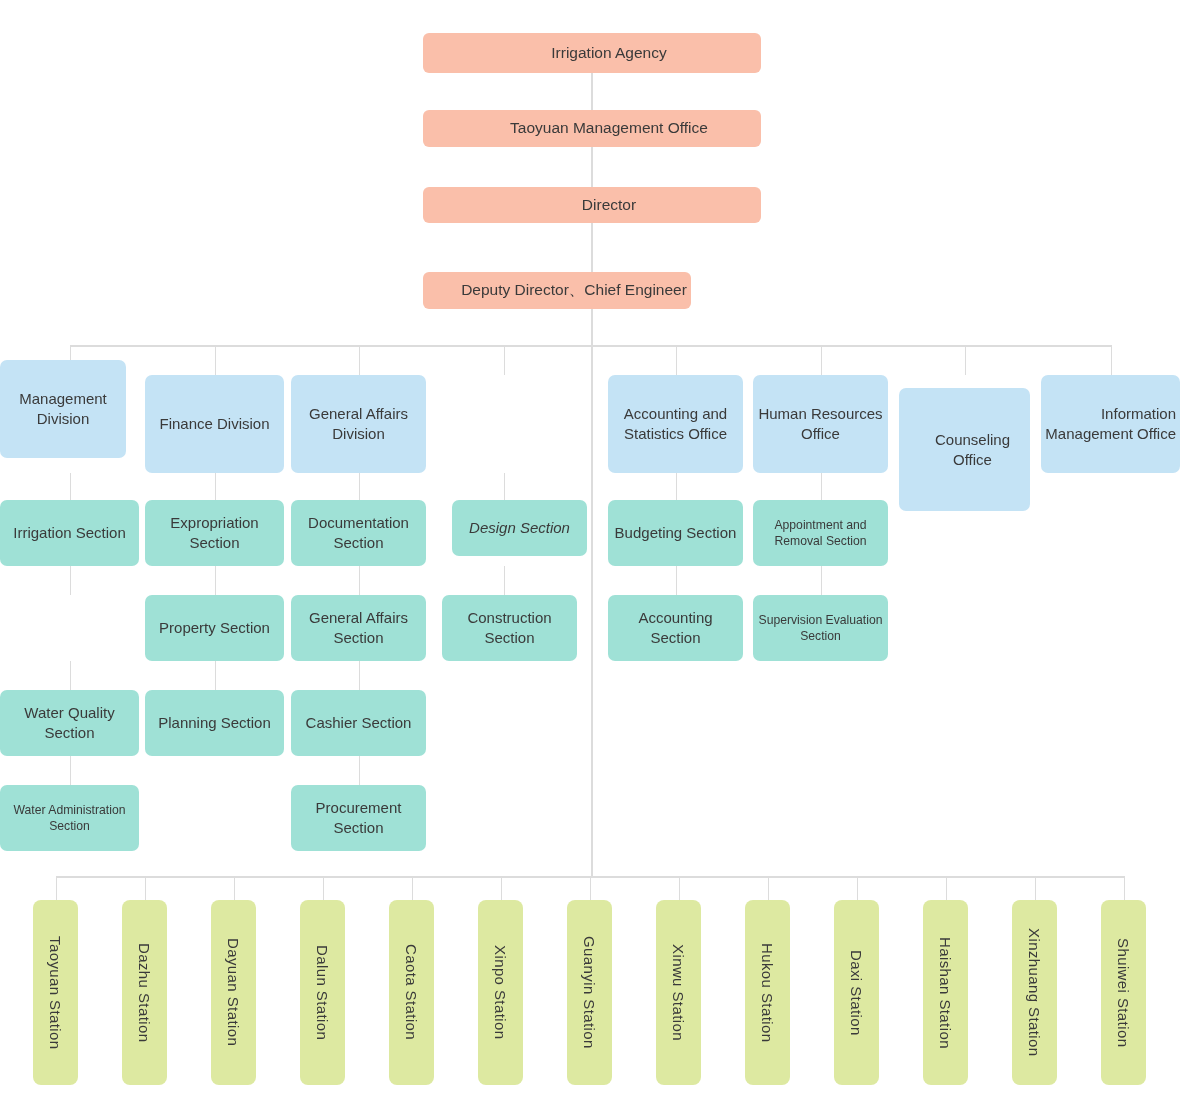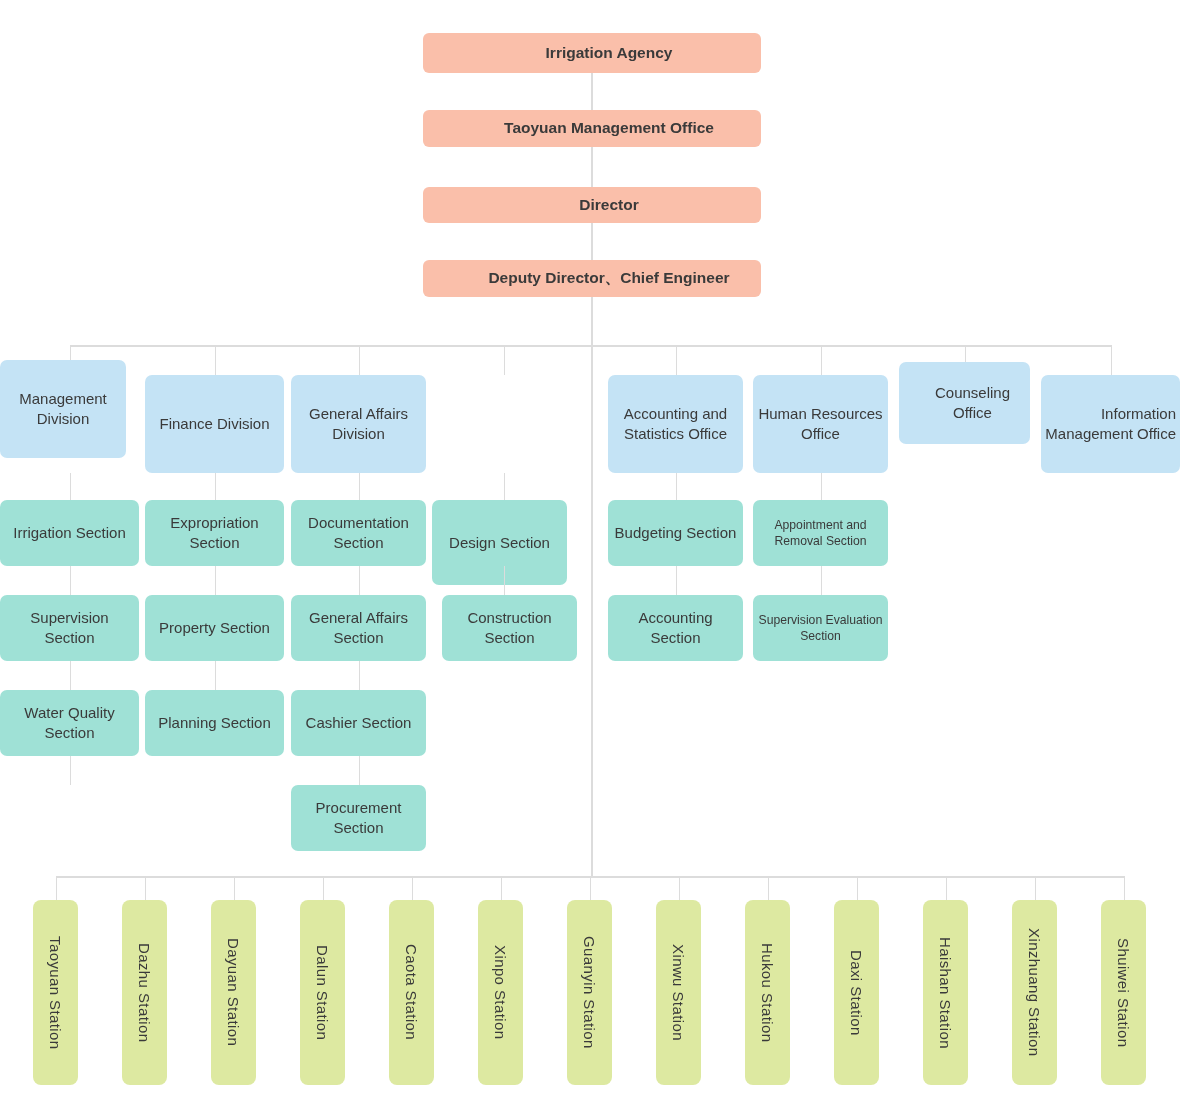--- a/index.html
+++ b/index.html
@@ -38,21 +38,21 @@
     justify-content: center;
     text-align: center;
     line-height: 1.32;
     color: #3a3a3a;
     padding: 2px 4px;
   }
 
   .node.top {
     background: #fabfaa;
     font-size: 15.5px;
-    font-weight: 700;
+    font-weight: 400;
     border-radius: 6px;
     padding-left: 38px;
   }
   .node.division {
     background: #c4e3f5;
     font-size: 15px;
     font-weight: 400;
   }
   .node.section {
     background: #9fe1d6;
@@ -83,41 +83,41 @@
 <div class="line vline" style="left: 591px; top: 73px; height: 803px;"></div>
     <div class="node top" style="left: 423px; top: 33px; width: 338px; height: 40px;">
       <span>Irrigation Agency</span>
     </div>
     <div class="node top" style="left: 423px; top: 110px; width: 338px; height: 37px;">
       <span>Taoyuan Management Office</span>
     </div>
     <div class="node top" style="left: 423px; top: 187px; width: 338px; height: 36px;">
       <span>Director</span>
     </div>
-    <div class="node top" style="left: 423px; top: 260px; width: 338px; height: 37px; text-align: right;">
+    <div class="node top" style="left: 423px; top: 272px; width: 268px; height: 37px; text-align: right;">
       <span>Deputy Director、Chief Engineer</span>
     </div>
     <div class="line hline" style="left: 69.5px; top: 345px; width: 1041px;"></div>
     <div class="line vline" style="left: 69.5px; top: 345px; height: 30px;"></div>
     <div class="node division" style="left: 0px; top: 360px; width: 126px; height: 98px;">
       <span>Management Division</span>
     </div>
     <div class="line vline" style="left: 69.5px; top: 473px; height: 27px;"></div>
     <div class="node section" style="left: 0px; top: 500px; width: 139px; height: 66px;">
       <span>Irrigation Section</span>
     </div>
     <div class="line vline" style="left: 69.5px; top: 566px; height: 29px;"></div>
-    <div class="node section" style="left: 0px; top: 595px; width: 139px; height: 66px;">
-      <span>Supervision Section</span>
-    </div>
     <div class="line vline" style="left: 69.5px; top: 661px; height: 29px;"></div>
     <div class="node section" style="left: 0px; top: 690px; width: 139px; height: 66px;">
       <span>Water Quality Section</span>
     </div>
     <div class="line vline" style="left: 69.5px; top: 756px; height: 29px;"></div>
+    <div class="node section small" style="left: 0px; top: 785px; width: 139px; height: 66px;">
+      <span>Water Administration Section</span>
+    </div>
     <div class="line vline" style="left: 214.5px; top: 345px; height: 30px;"></div>
     <div class="node division" style="left: 145px; top: 375px; width: 139px; height: 98px;">
       <span>Finance Division</span>
     </div>
     <div class="line vline" style="left: 214.5px; top: 473px; height: 27px;"></div>
     <div class="node section" style="left: 145px; top: 500px; width: 139px; height: 66px; justify-content: flex-end;">
       <span>Expropriation Section</span>
     </div>
     <div class="line vline" style="left: 214.5px; top: 566px; height: 29px;"></div>
     <div class="node section" style="left: 145px; top: 595px; width: 139px; height: 66px;">
@@ -142,21 +142,21 @@
     <div class="line vline" style="left: 358.5px; top: 661px; height: 29px;"></div>
     <div class="node section" style="left: 291px; top: 690px; width: 135px; height: 66px;">
       <span>Cashier Section</span>
     </div>
     <div class="line vline" style="left: 358.5px; top: 756px; height: 29px;"></div>
     <div class="node section" style="left: 291px; top: 785px; width: 135px; height: 66px;">
       <span>Procurement Section</span>
     </div>
     <div class="line vline" style="left: 503.5px; top: 345px; height: 30px;"></div>
     <div class="line vline" style="left: 503.5px; top: 473px; height: 27px;"></div>
-    <div class="node section" style="left: 432px; top: 500px; width: 135px; height: 85px;">
+    <div class="node section" style="left: 452px; top: 500px; width: 135px; height: 56px; font-style: italic;">
       <span>Design Section</span>
     </div>
     <div class="line vline" style="left: 503.5px; top: 566px; height: 29px;"></div>
     <div class="node section" style="left: 436px; top: 595px; width: 135px; height: 66px; margin-left: 6px;">
       <span>Construction Section</span>
     </div>
     <div class="line vline" style="left: 675.5px; top: 345px; height: 30px;"></div>
     <div class="node division" style="left: 608px; top: 375px; width: 135px; height: 98px;">
       <span>Accounting and Statistics Office</span>
     </div>
@@ -174,21 +174,21 @@
     </div>
     <div class="line vline" style="left: 820.5px; top: 473px; height: 27px;"></div>
     <div class="node section small" style="left: 753px; top: 500px; width: 135px; height: 66px;">
       <span>Appointment and Removal Section</span>
     </div>
     <div class="line vline" style="left: 820.5px; top: 566px; height: 29px;"></div>
     <div class="node section small" style="left: 753px; top: 595px; width: 135px; height: 66px;">
       <span>Supervision Evaluation Section</span>
     </div>
     <div class="line vline" style="left: 964.5px; top: 345px; height: 30px;"></div>
-    <div class="node division" style="left: 899px; top: 362px; width: 131px; height: 82px; padding-left: 20px;">
+    <div class="node division" style="left: 899px; top: 388px; width: 131px; height: 123px; padding-left: 20px;">
       <span>Counseling Office</span>
     </div>
     <div class="line vline" style="left: 1110.5px; top: 345px; height: 30px;"></div>
     <div class="node division" style="left: 1041px; top: 375px; width: 139px; height: 98px; text-align: right;">
       <span>Information Management Office</span>
     </div>
     <div class="line hline" style="left: 55.5px; top: 876px; width: 1068px;"></div>
     <div class="line vline" style="left: 55.5px; top: 876px; height: 24px;"></div>
     <div class="node station" style="left: 33px; top: 900px; width: 45px; height: 185px;">
       <span class="vtext">Taoyuan Station</span>

